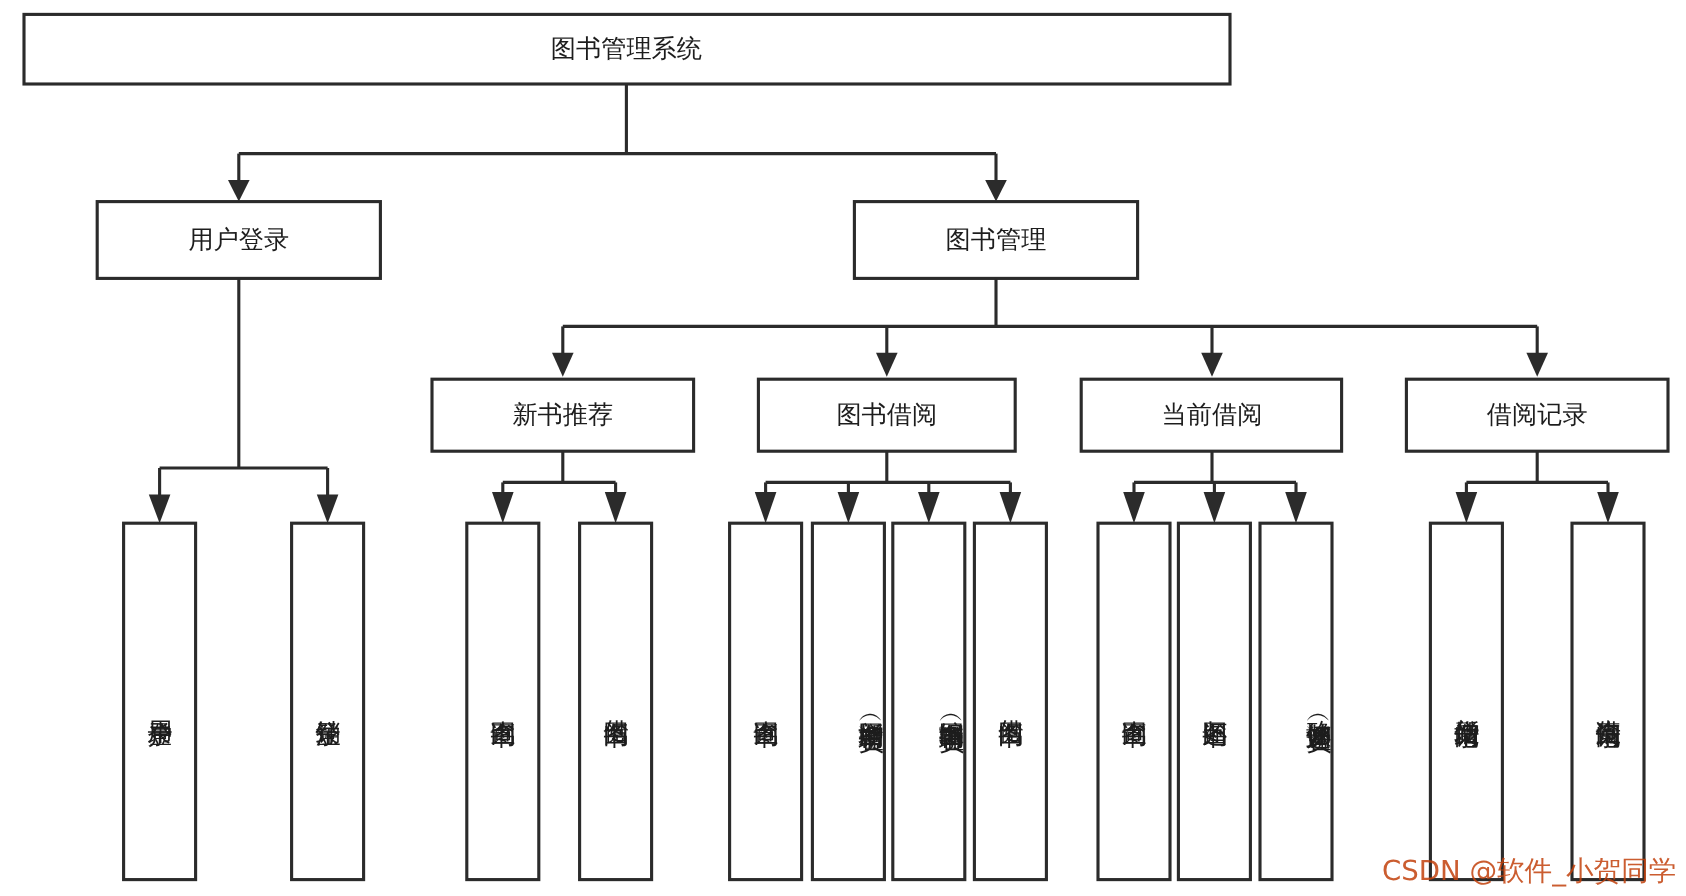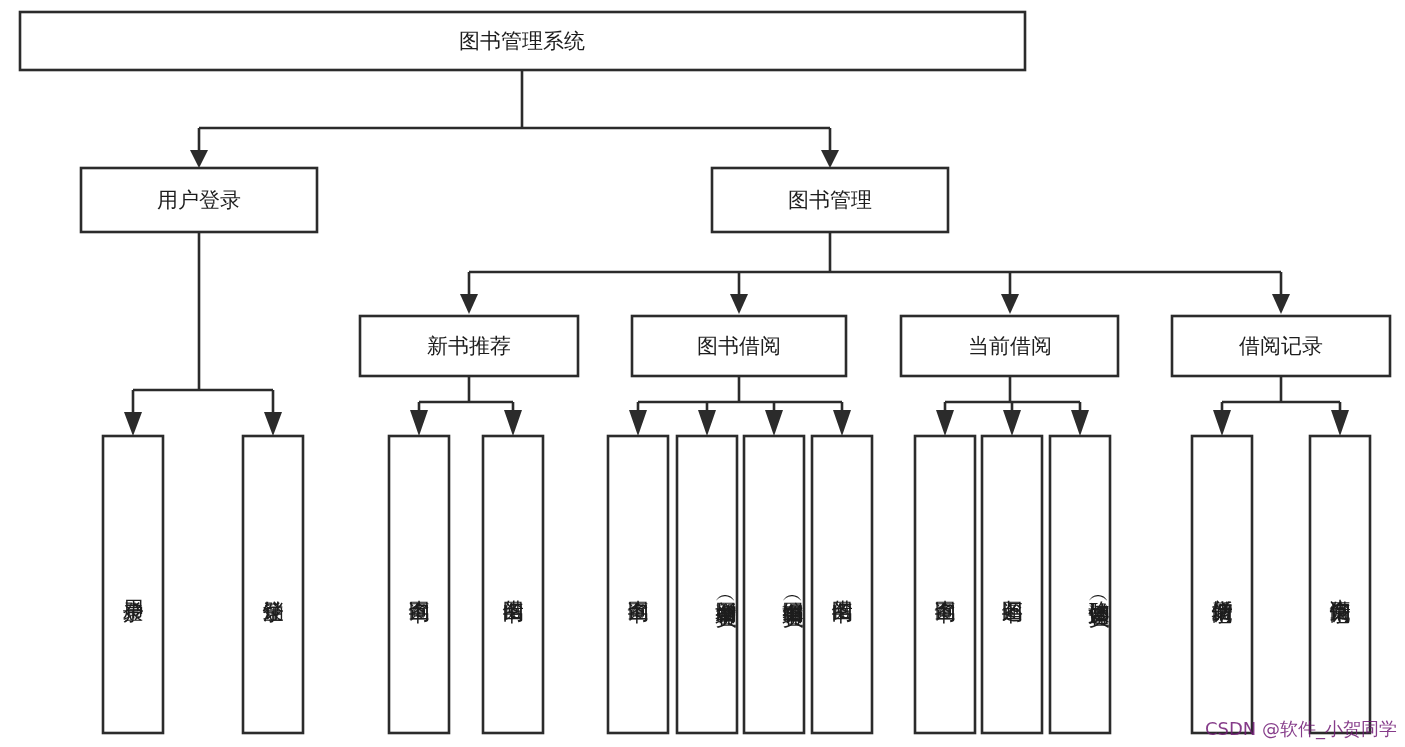--- a/index.html
+++ b/index.html
@@ -61,22 +61,22 @@
     text-orientation: upright;
     letter-spacing: 1px;
     pointer-events: none;
     box-sizing: border-box;
   }
   .watermark {
     position: absolute;
     right: 8px;
     bottom: 6px;
     font-family: "DejaVu Sans", "Liberation Sans", sans-serif;
-    font-size: 18px;
-    color: #701a75;
+    font-size: 23px;
+    color: #c2410c;
     opacity: 0.85;
     white-space: pre;
   }
 </style>
 </head>
 <body>
 
 <div id="diagram-root">
 
   <svg class="diagram-canvas" viewBox="0 0 1405 747">

